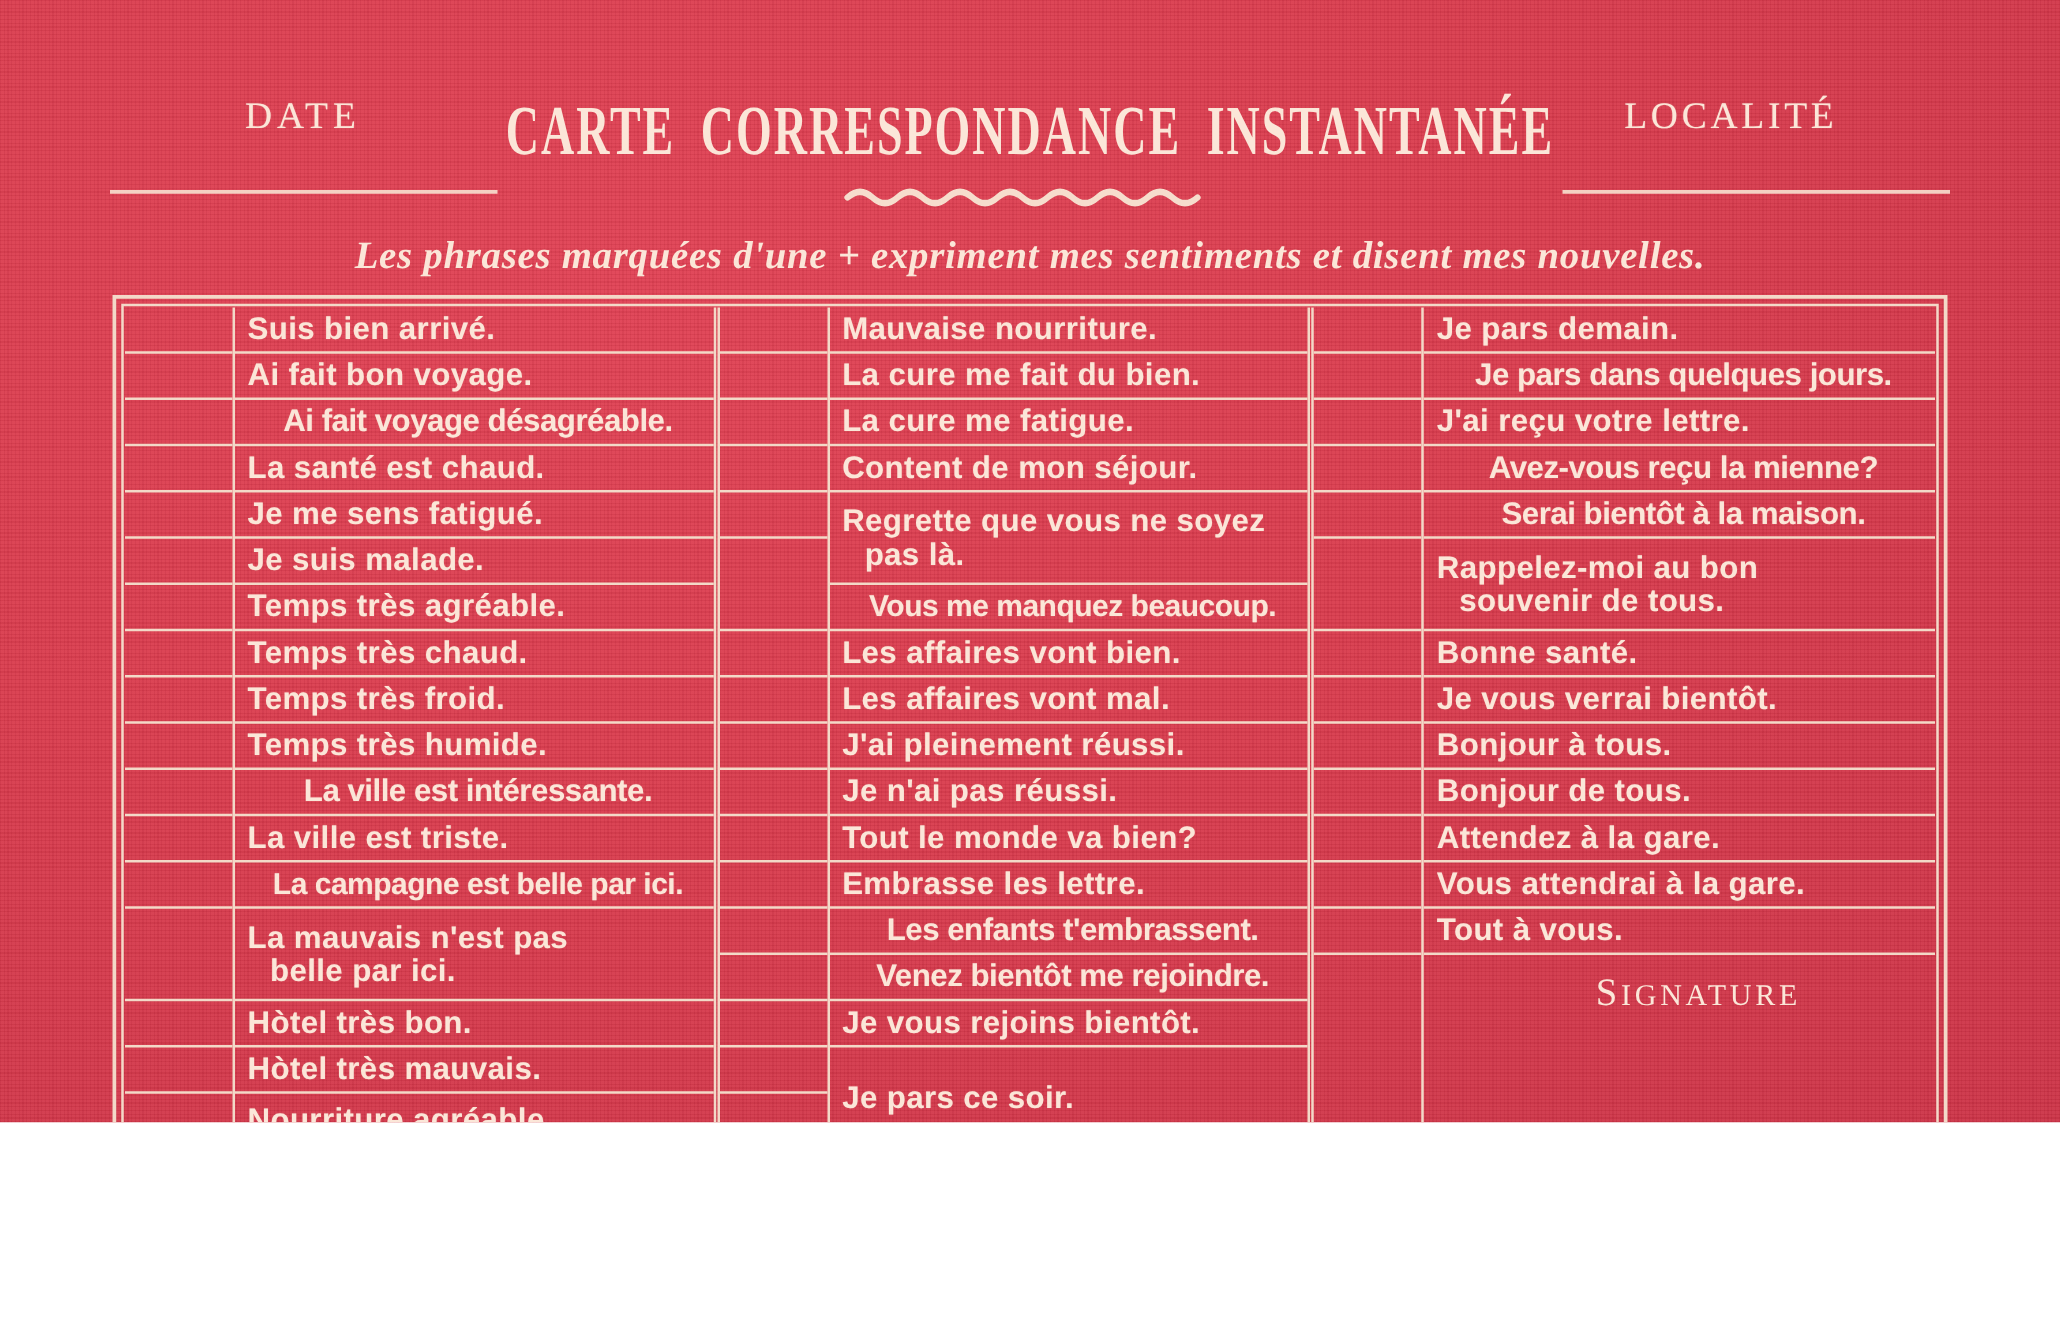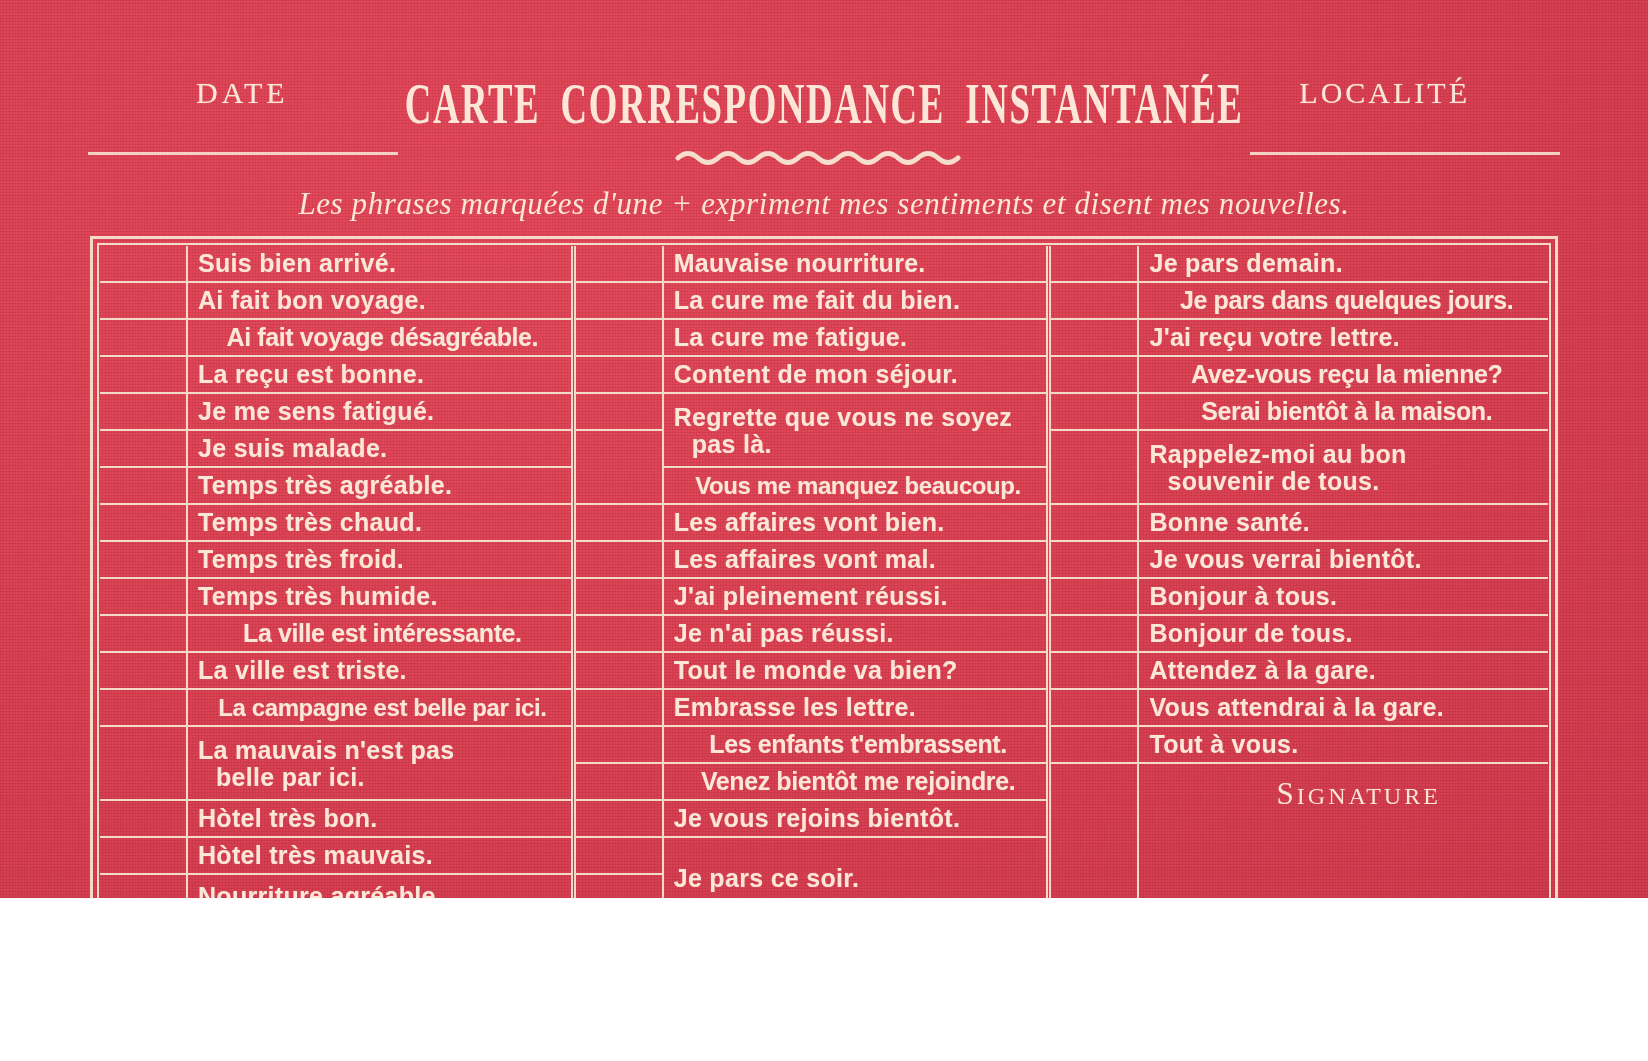--- a/index.html
+++ b/index.html
@@ -100,20 +100,21 @@
   .subtitle {
     position: absolute;
     left: 0; right: 0;
     top: 186px;
     text-align: center;
     font-family: "Liberation Serif", serif;
     font-style: italic;
     font-size: 31px;
     color: #fbe6d8;
     letter-spacing: 0.6px;
+    font-weight: bold;
   }
 
   
   .frame-outer {
     position: absolute;
     left: 90px;
     top: 236px;
     width: 1468px;
     height: 692px;
     border: 3px solid #f3d9c8;
@@ -276,21 +277,21 @@
         <div class="cell" style="height:37px">
             <div class="phrase">Suis bien arrivé.</div>
           </div>
         <div class="cell" style="height:37px">
             <div class="phrase">Ai fait bon voyage.</div>
           </div>
         <div class="cell" style="height:37px">
             <div class="phrase tight">Ai fait voyage désagréable.</div>
           </div>
         <div class="cell" style="height:37px">
-            <div class="phrase">La reçu est bonne.</div>
+            <div class="phrase">La santé est chaud.</div>
           </div>
         <div class="cell" style="height:37px">
             <div class="phrase">Je me sens fatigué.</div>
           </div>
         <div class="cell" style="height:37px">
             <div class="phrase">Je suis malade.</div>
           </div>
         <div class="cell" style="height:37px">
             <div class="phrase">Temps très agréable.</div>
           </div>

